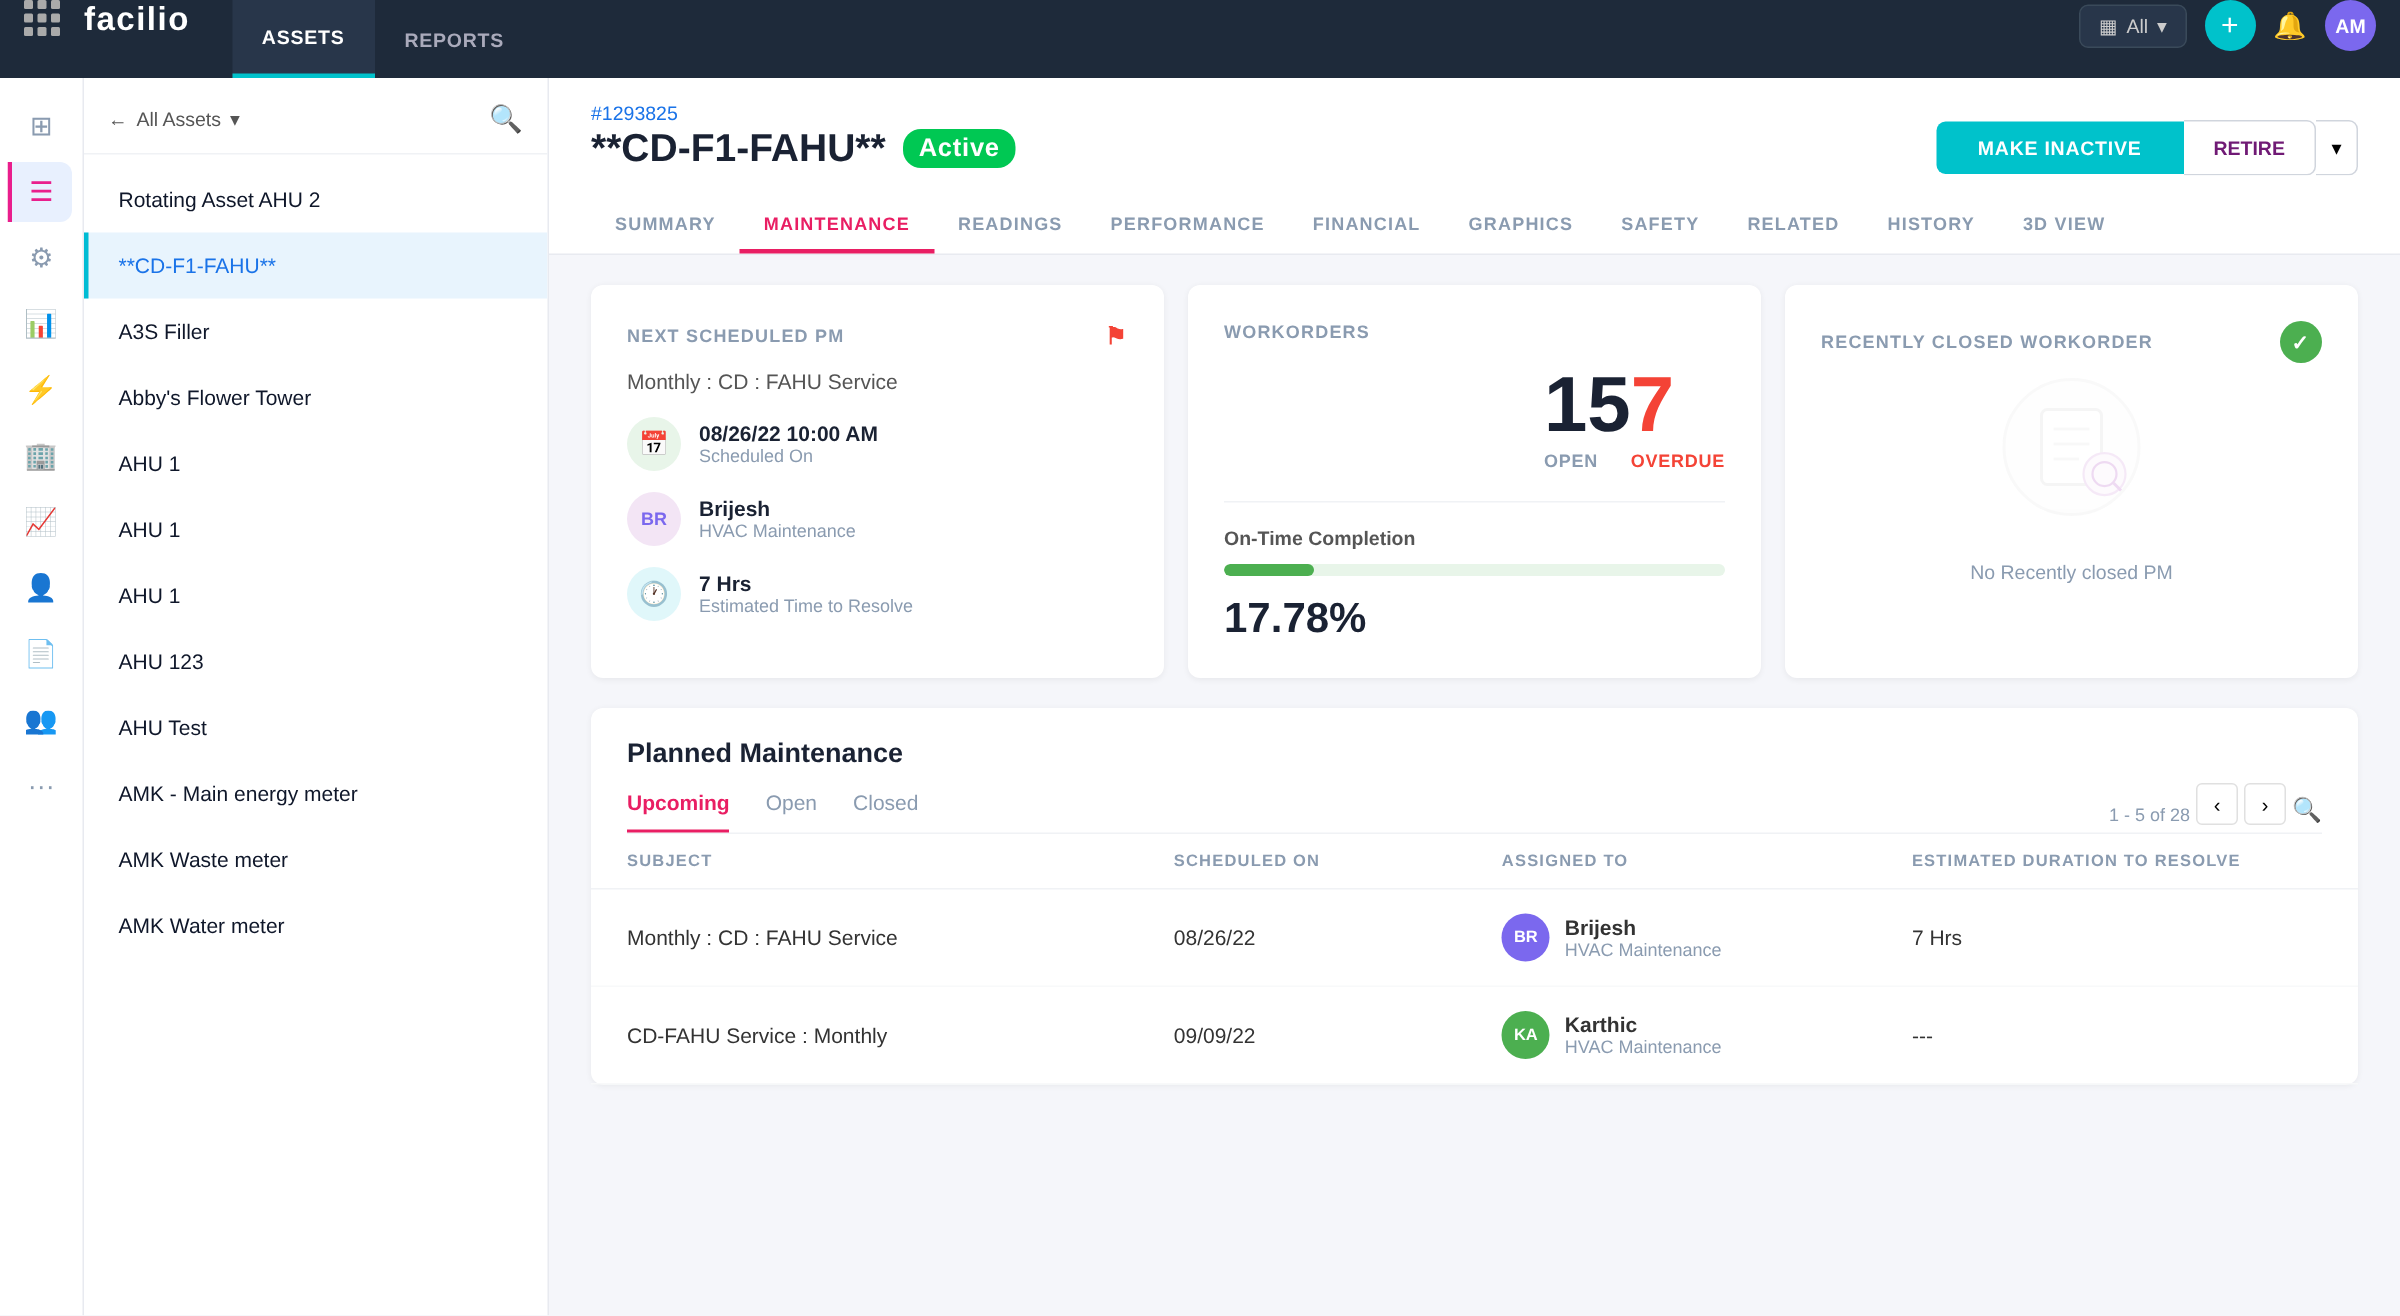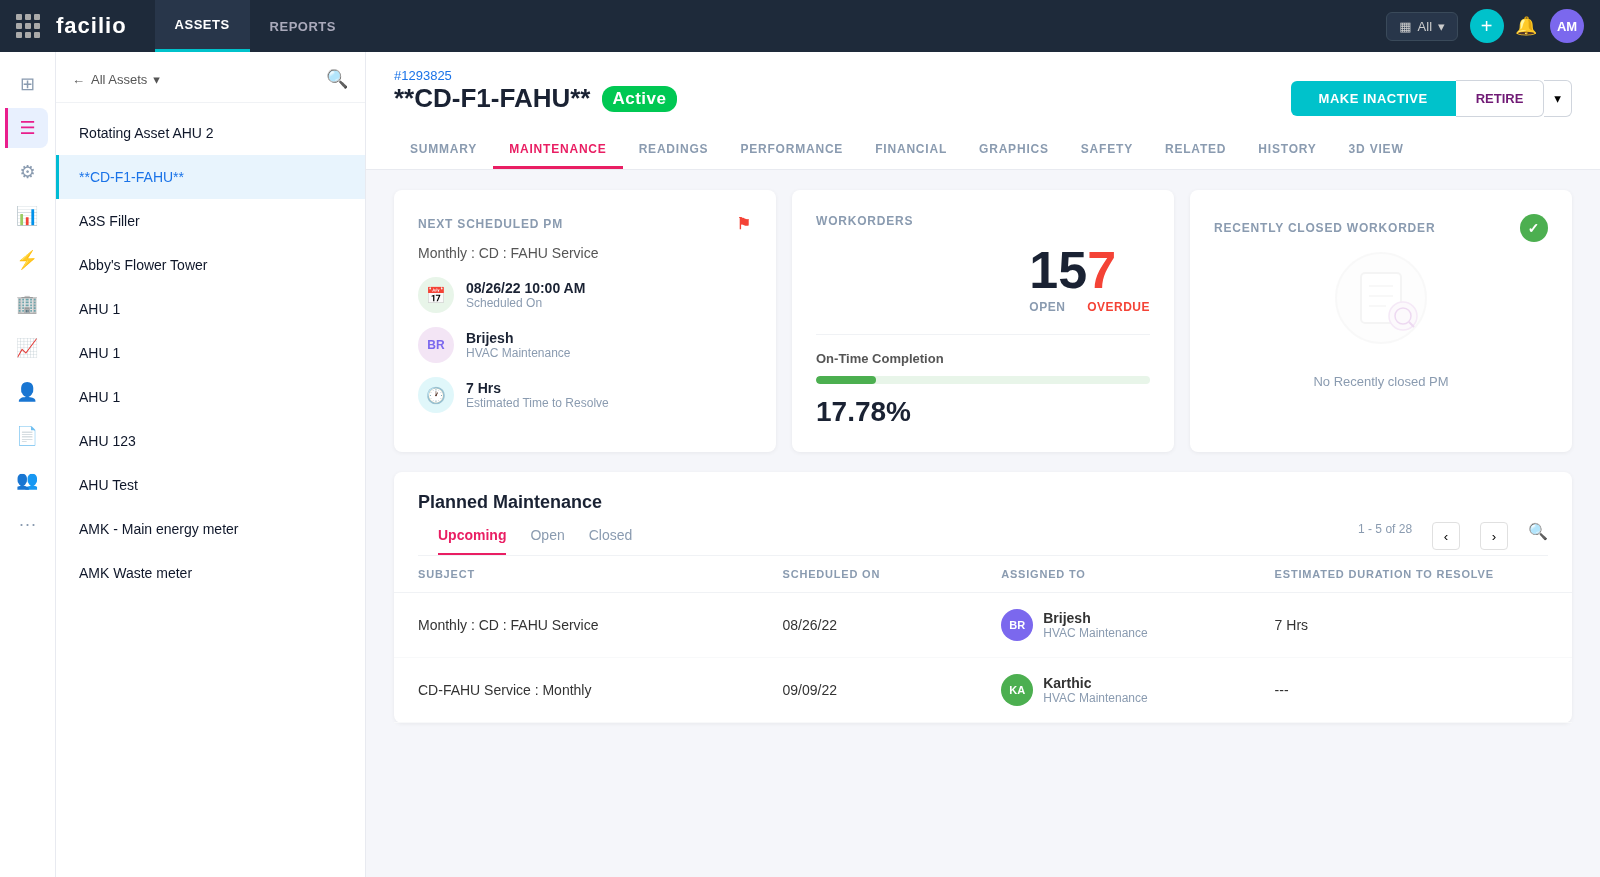--- a/index.html
+++ b/index.html
@@ -3,21 +3,21 @@
   <meta charset="utf-8">
   <style>
     * { box-sizing: border-box; margin: 0; padding: 0; }
     body { font-family: -apple-system, BlinkMacSystemFont, 'Segoe UI', sans-serif; background: #f5f6fa; color: #333; overflow: hidden; height: 877px; width: 1600px; }
 
     
     .top-nav {
       background: #1e2a3a;
       height: 52px;
       display: flex;
-      align-items: center;
+      align-items: flex-start;
       padding: 0 16px;
       gap: 16px;
     }
     .nav-grid { color: #aaa; font-size: 18px; cursor: pointer; display: grid; grid-template-columns: repeat(3,6px); gap: 3px; }
     .nav-grid span { width: 6px; height: 6px; background: #aaa; border-radius: 1px; display: block; }
     .nav-logo { color: white; font-size: 22px; font-weight: 700; letter-spacing: 1px; }
     .nav-tabs { display: flex; gap: 0; margin-left: 12px; }
     .nav-tab { padding: 0 20px; height: 52px; display: flex; align-items: center; font-size: 13px; font-weight: 600; color: #aab; cursor: pointer; letter-spacing: 0.5px; }
     .nav-tab.active { background: #28364a; color: white; border-bottom: 3px solid #00c2cb; }
     .nav-spacer { flex: 1; }
@@ -198,21 +198,21 @@
     .rc-empty-img { font-size: 60px; opacity: 0.2; margin-bottom: 12px; }
     .rc-empty-text { font-size: 13px; color: #8a9bb0; }
 
     
     .pm-section { background: white; border-radius: 8px; box-shadow: 0 1px 4px rgba(0,0,0,0.06); }
     .pm-section-header { padding: 20px 24px 0; }
     .pm-section-title { font-size: 18px; font-weight: 600; color: #1a2233; margin-bottom: 4px; }
     .pm-tabs { display: flex; gap: 24px; border-bottom: 1px solid #f0f2f5; padding: 0 24px; }
     .pm-tab { padding: 10px 0; font-size: 14px; font-weight: 500; color: #8a9bb0; cursor: pointer; border-bottom: 2px solid transparent; }
     .pm-tab.active { color: #e91e63; border-bottom: 2px solid #e91e63; font-weight: 700; }
-    .pm-pagination { display: flex; align-items: flex-start; gap: 20px; font-size: 12px; color: #8a9bb0; }
+    .pm-pagination { display: flex; align-items: flex-end; gap: 4px; font-size: 12px; color: #8a9bb0; }
     .pm-nav-btn { background: white; border: 1px solid #e0e0e0; border-radius: 4px; width: 28px; height: 28px; cursor: pointer; display: flex; align-items: center; justify-content: center; }
     .pm-table-header { display: grid; grid-template-columns: 2fr 1.2fr 1.5fr 1.5fr; padding: 12px 24px; border-bottom: 1px solid #f0f2f5; }
     .pm-table-col-header { font-size: 11px; font-weight: 700; color: #8a9bb0; letter-spacing: 0.8px; text-transform: uppercase; }
     .pm-table-row { display: grid; grid-template-columns: 2fr 1.2fr 1.5fr 1.5fr; padding: 16px 24px; border-bottom: 1px solid #f8f9fa; align-items: center; }
     .pm-subject { font-size: 14px; color: #333; }
     .pm-date { font-size: 14px; color: #333; }
     .pm-assignee { display: flex; align-items: center; gap: 10px; }
     .assignee-avatar { width: 32px; height: 32px; border-radius: 50%; display: flex; align-items: center; justify-content: center; font-size: 11px; font-weight: 700; color: white; flex-shrink: 0; }
     .assignee-name { font-size: 14px; font-weight: 600; color: #333; }
     .assignee-role { font-size: 12px; color: #8a9bb0; }
@@ -287,20 +287,21 @@
       <div class="asset-list-item active">**CD-F1-FAHU**</div>
       <div class="asset-list-item">A3S Filler</div>
       <div class="asset-list-item">Abby's Flower Tower</div>
       <div class="asset-list-item">AHU 1</div>
       <div class="asset-list-item">AHU 1</div>
       <div class="asset-list-item">AHU 1</div>
       <div class="asset-list-item">AHU 123</div>
       <div class="asset-list-item">AHU Test</div>
       <div class="asset-list-item">AMK - Main energy meter</div>
       <div class="asset-list-item">AMK Waste meter</div>
+      <div class="asset-list-item">AMK Water meter</div>
     </div>
   </div>
 
   <div class="main-content">
 
     <div class="detail-header">
       <div class="detail-header-top">
         <div>
           <div class="asset-id">#1293825</div>
           <div class="asset-title-row">
@@ -404,21 +405,21 @@
             <div class="rc-empty-text">No Recently closed PM</div>
           </div>
         </div>
       </div>
 
       <div class="pm-section">
         <div class="pm-section-header">
           <div class="pm-section-title">Planned Maintenance</div>
         </div>
         <div class="pm-tabs-and-pagination">
-          <div class="pm-tabs" style="border-bottom:none; padding:0;margin-left:20px;">
+          <div class="pm-tabs" style="border-bottom:none; padding:0;">
             <div class="pm-tab active">Upcoming</div>
             <div class="pm-tab">Open</div>
             <div class="pm-tab">Closed</div>
           </div>
           <div class="pm-pagination">
             <span>1 - 5 of 28</span>
             <button class="pm-nav-btn">‹</button>
             <button class="pm-nav-btn">›</button>
             <span style="color:#8a9bb0; cursor:pointer; font-size:16px;">🔍</span>
           </div>

